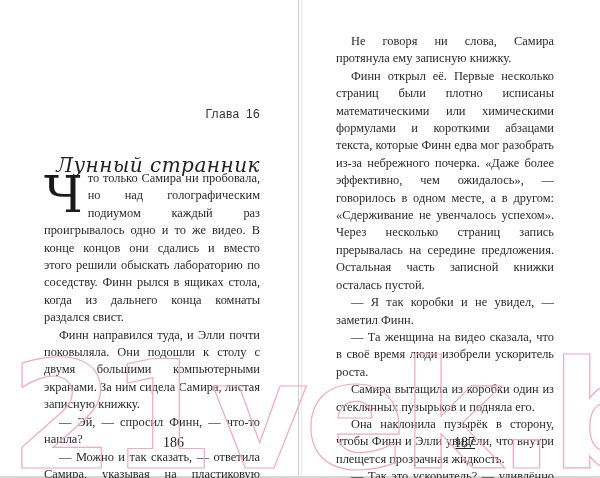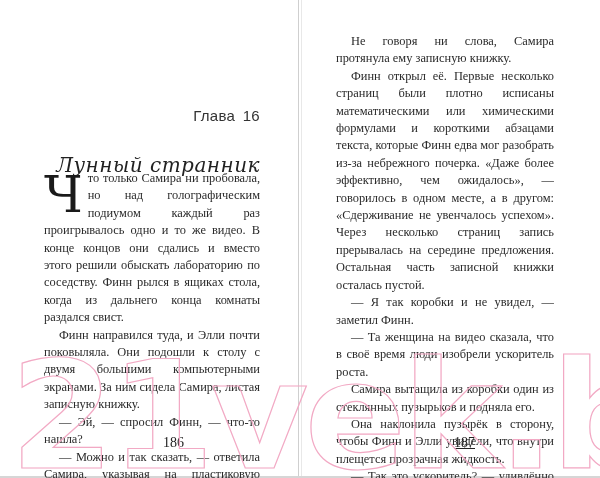--- a/index.html
+++ b/index.html
@@ -8,21 +8,21 @@
   .gutter { position: absolute; left: 298px; top: 0; width: 1px; height: 476px; background: #cfcfcf; }
   .gutter2 { position: absolute; left: 301px; top: 0; width: 1px; height: 476px; background: #e8e8e8; }
   .page { position: absolute; top: 0; height: 476px; font-family: "Liberation Serif", "DejaVu Serif", serif; color: #2a2a2a; }
   .page.left { left: 0; width: 298px; }
   .page.right { left: 302px; width: 298px; }
   .text { position: absolute; font-size: 12.4px; line-height: 17.4px; text-align: justify; hyphens: manual; }
   .left .text { left: 44px; width: 216px; top: 170px; }
   .right .text { left: 34px; width: 218px; top: 33px; }
   .text p { margin: 0; text-indent: 15px; }
   .text p.noindent { text-indent: 0; }
-  .chapter-label { position: absolute; right: 38px; top: 107px; font-size: 15px; letter-spacing: 0.3px; color: #333; font-family: "Liberation Sans", "DejaVu Sans", sans-serif; word-spacing: 3px; }
+  .chapter-label { position: absolute; right: 38px; top: 107px; font-size: 12px; letter-spacing: 0.3px; color: #333; font-family: "Liberation Sans", "DejaVu Sans", sans-serif; word-spacing: 3px; }
   .chapter-title { position: absolute; right: 38px; top: 137px; font-size: 20px; font-style: italic; color: #222; font-family: "DejaVu Serif", serif; letter-spacing: 0.5px; margin-top: 16px; }
   .dropcap { float: left; font-size: 50px; line-height: 44px; margin: 3px 5px 0 0; color: #1a1a1a; font-family: "DejaVu Serif", serif; }
   .page-number { position: absolute; top: 435px; font-size: 14px; color: #222; width: 60px; text-align: right; }
   .left .page-number { left: 124px; }
   .right .page-number { left: 113px; text-decoration: underline; }
   .watermark { position: absolute; left: 20px; top: 340px; width: 580px; height: 140px; pointer-events: none; }
   .watermark text { font-family: "DejaVu Sans", sans-serif; font-weight: bold; font-size: 150px; fill: none; stroke: #f2a9c4; stroke-width: 1.2px; letter-spacing: -4px; }
 </style>
 </head>
 <body>

